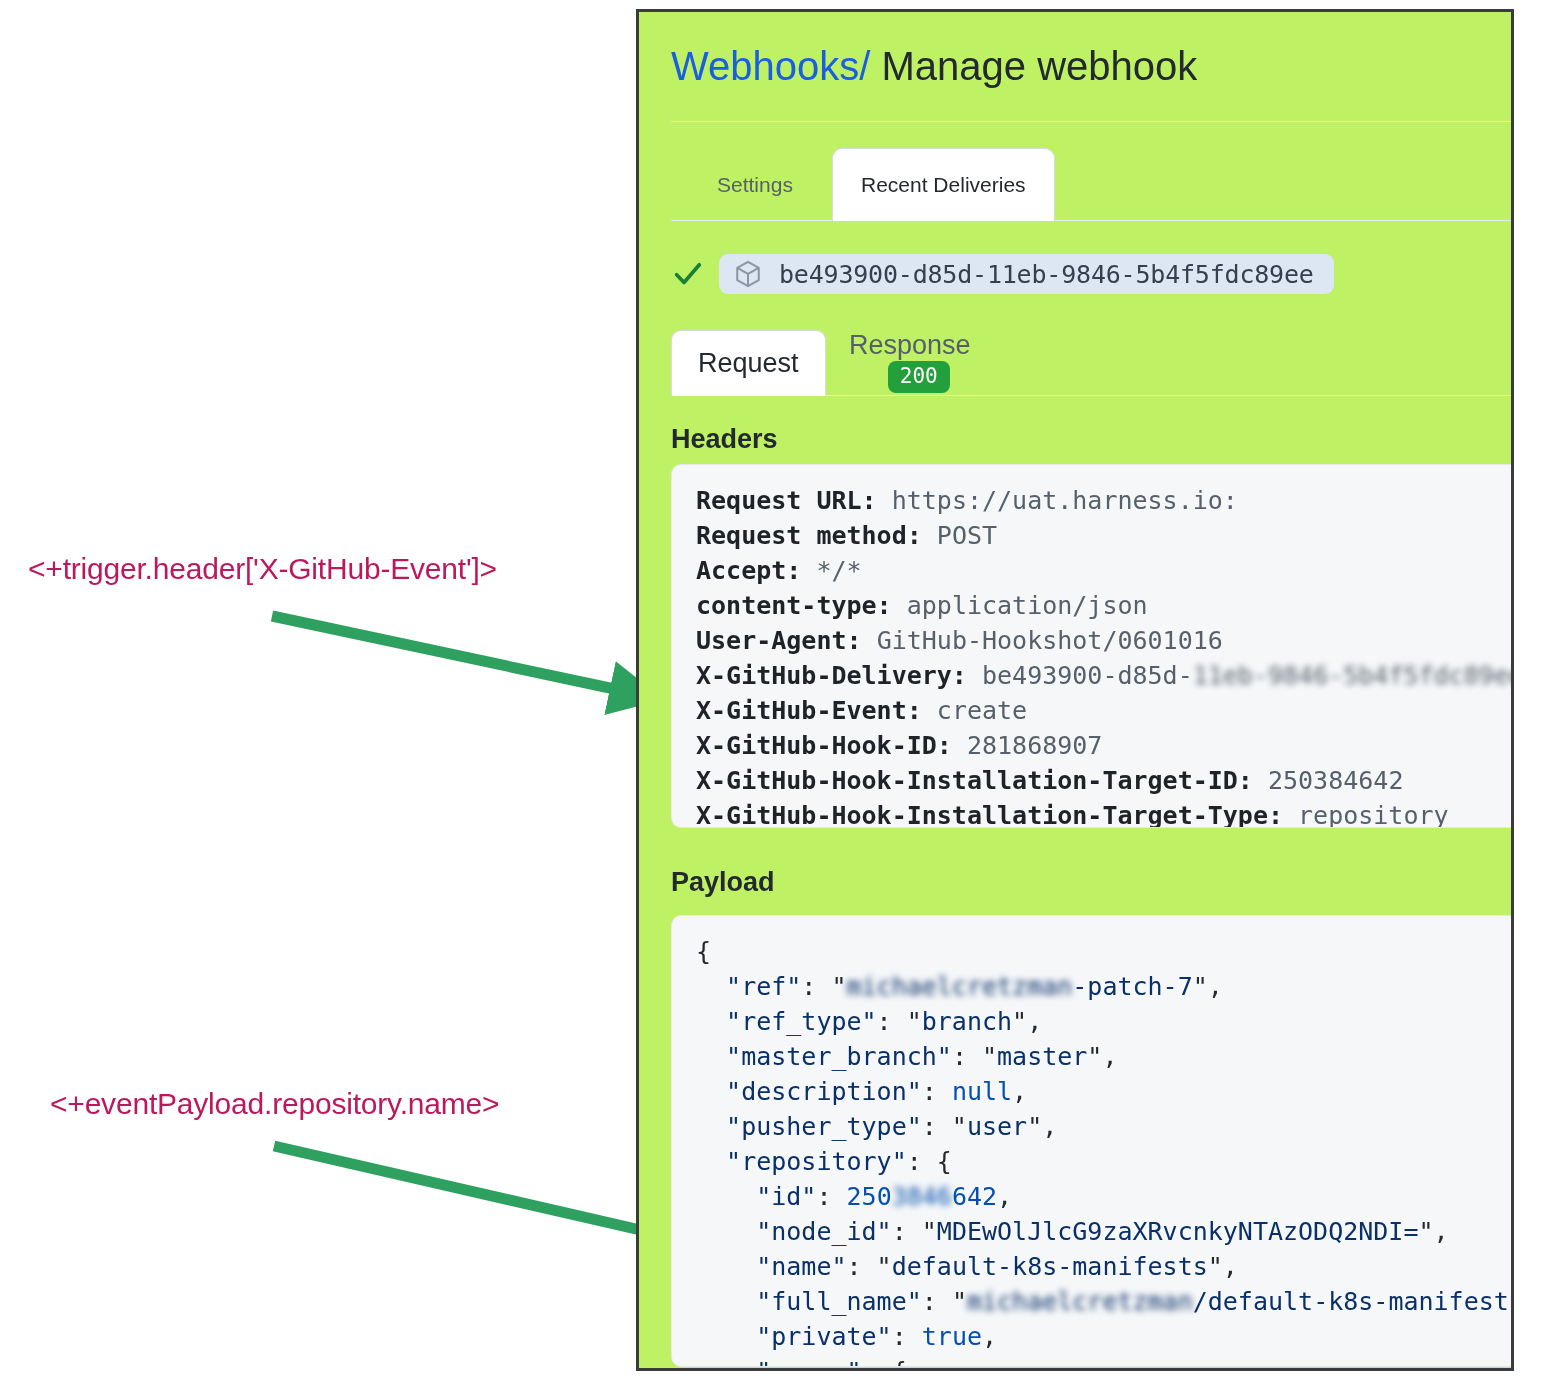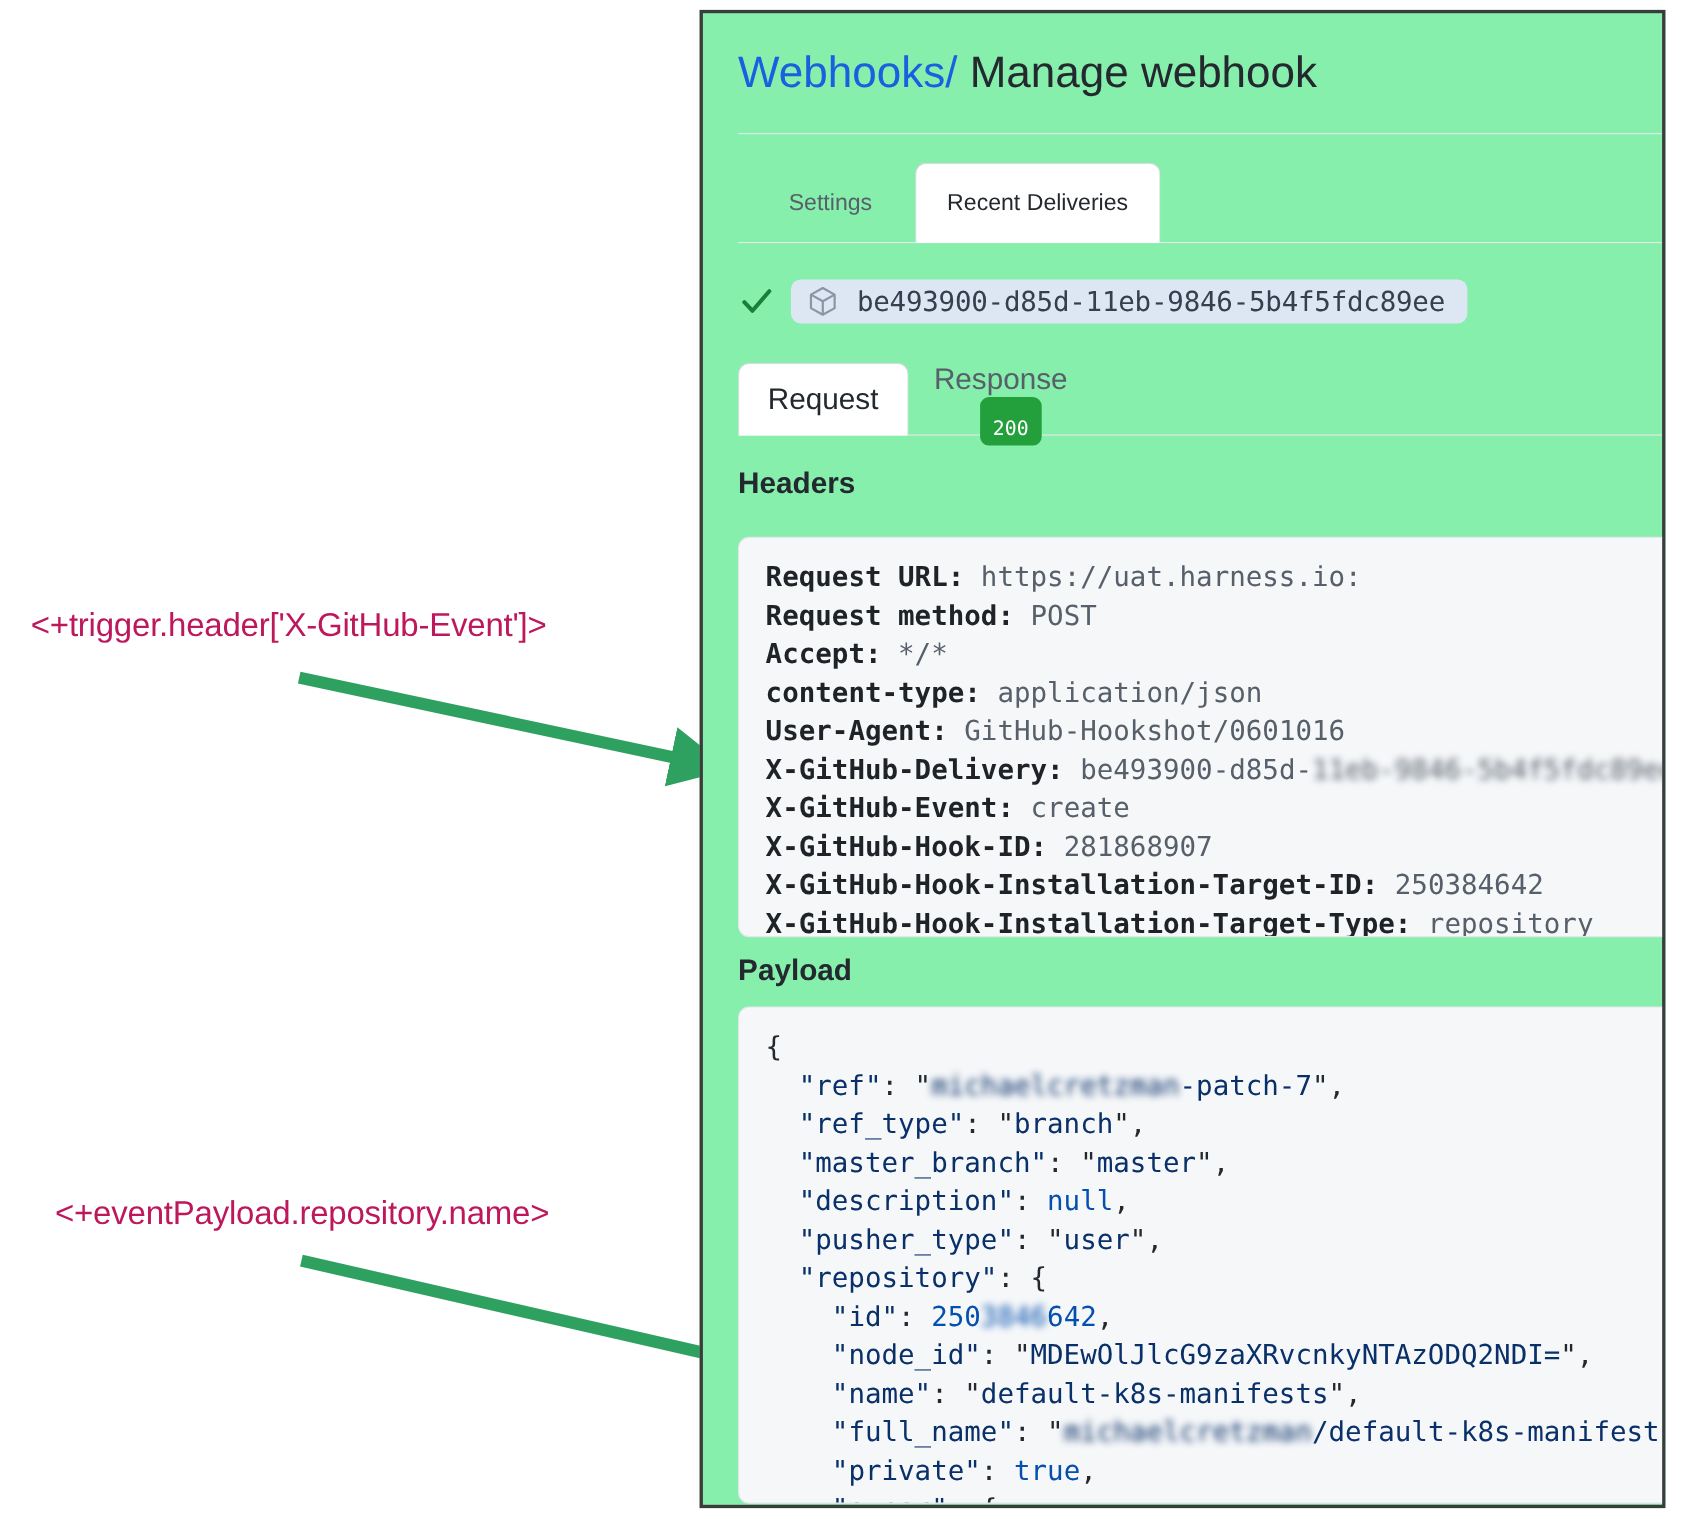--- a/index.html
+++ b/index.html
@@ -35,21 +35,21 @@
   #arrow-header  { left: 270px;  top: 610px;  width: 400px; height: 110px; }
   #arrow-payload { left: 272px;  top: 1140px; width: 450px; height: 125px; }
 
   
   #gh-panel {
     position: absolute;
     left: 636px;
     top: 9px;
     width: 878px;
     height: 1362px;
-    background: #86efac;
+    background: #bef264;
     border: 3px solid #3b3b3b;
     box-sizing: border-box;
     overflow: hidden;
   }
 
   .panel-inner {
     position: absolute;
     left: 0; top: 0;
     width: 100%;
     height: 100%;
@@ -203,23 +203,23 @@
     left: 190px;
     padding: 0 20px;
     color: #57606a;
     flex-direction: column;
   }
   #status-badge {
     margin-left: 18px;
     background: #23a03b;
     color: #ffffff;
     font-family: "DejaVu Sans Mono", monospace;
-    font-size: 18px;
+    font-size: 21px;
     border-radius: 8px;
-    padding: 20px 12px 6px;
+    padding: 5px 12px 6px;
     line-height: 1;
   }
 
   
   .section-label {
     position: absolute;
     left: 32px;
     font-size: 27px;
     font-weight: 700;
     color: #24292f;
@@ -237,21 +237,21 @@
     border-radius: 10px;
     box-sizing: border-box;
     padding: 18px 24px 20px;
     font-family: "DejaVu Sans Mono", monospace;
     font-size: 25px;
     line-height: 35px;
     color: #24292f;
     white-space: nowrap;
     overflow: hidden;
   }
-  #headers-box { top: 476px; height: 364px; }
+  #headers-box { top: 452px; height: 364px; }
   #payload-box { top: 903px; height: 452px; }
 
   .hkey { font-weight: 700; color: #1f2328; }
   .hval { color: #57606a; }
   .jkey { color: #0a3069; }
   .jstr { color: #0a3069; }
   .jpunct { color: #24292f; }
   .jlit  { color: #0550ae; }
   .jnum  { color: #0550ae; }
 

